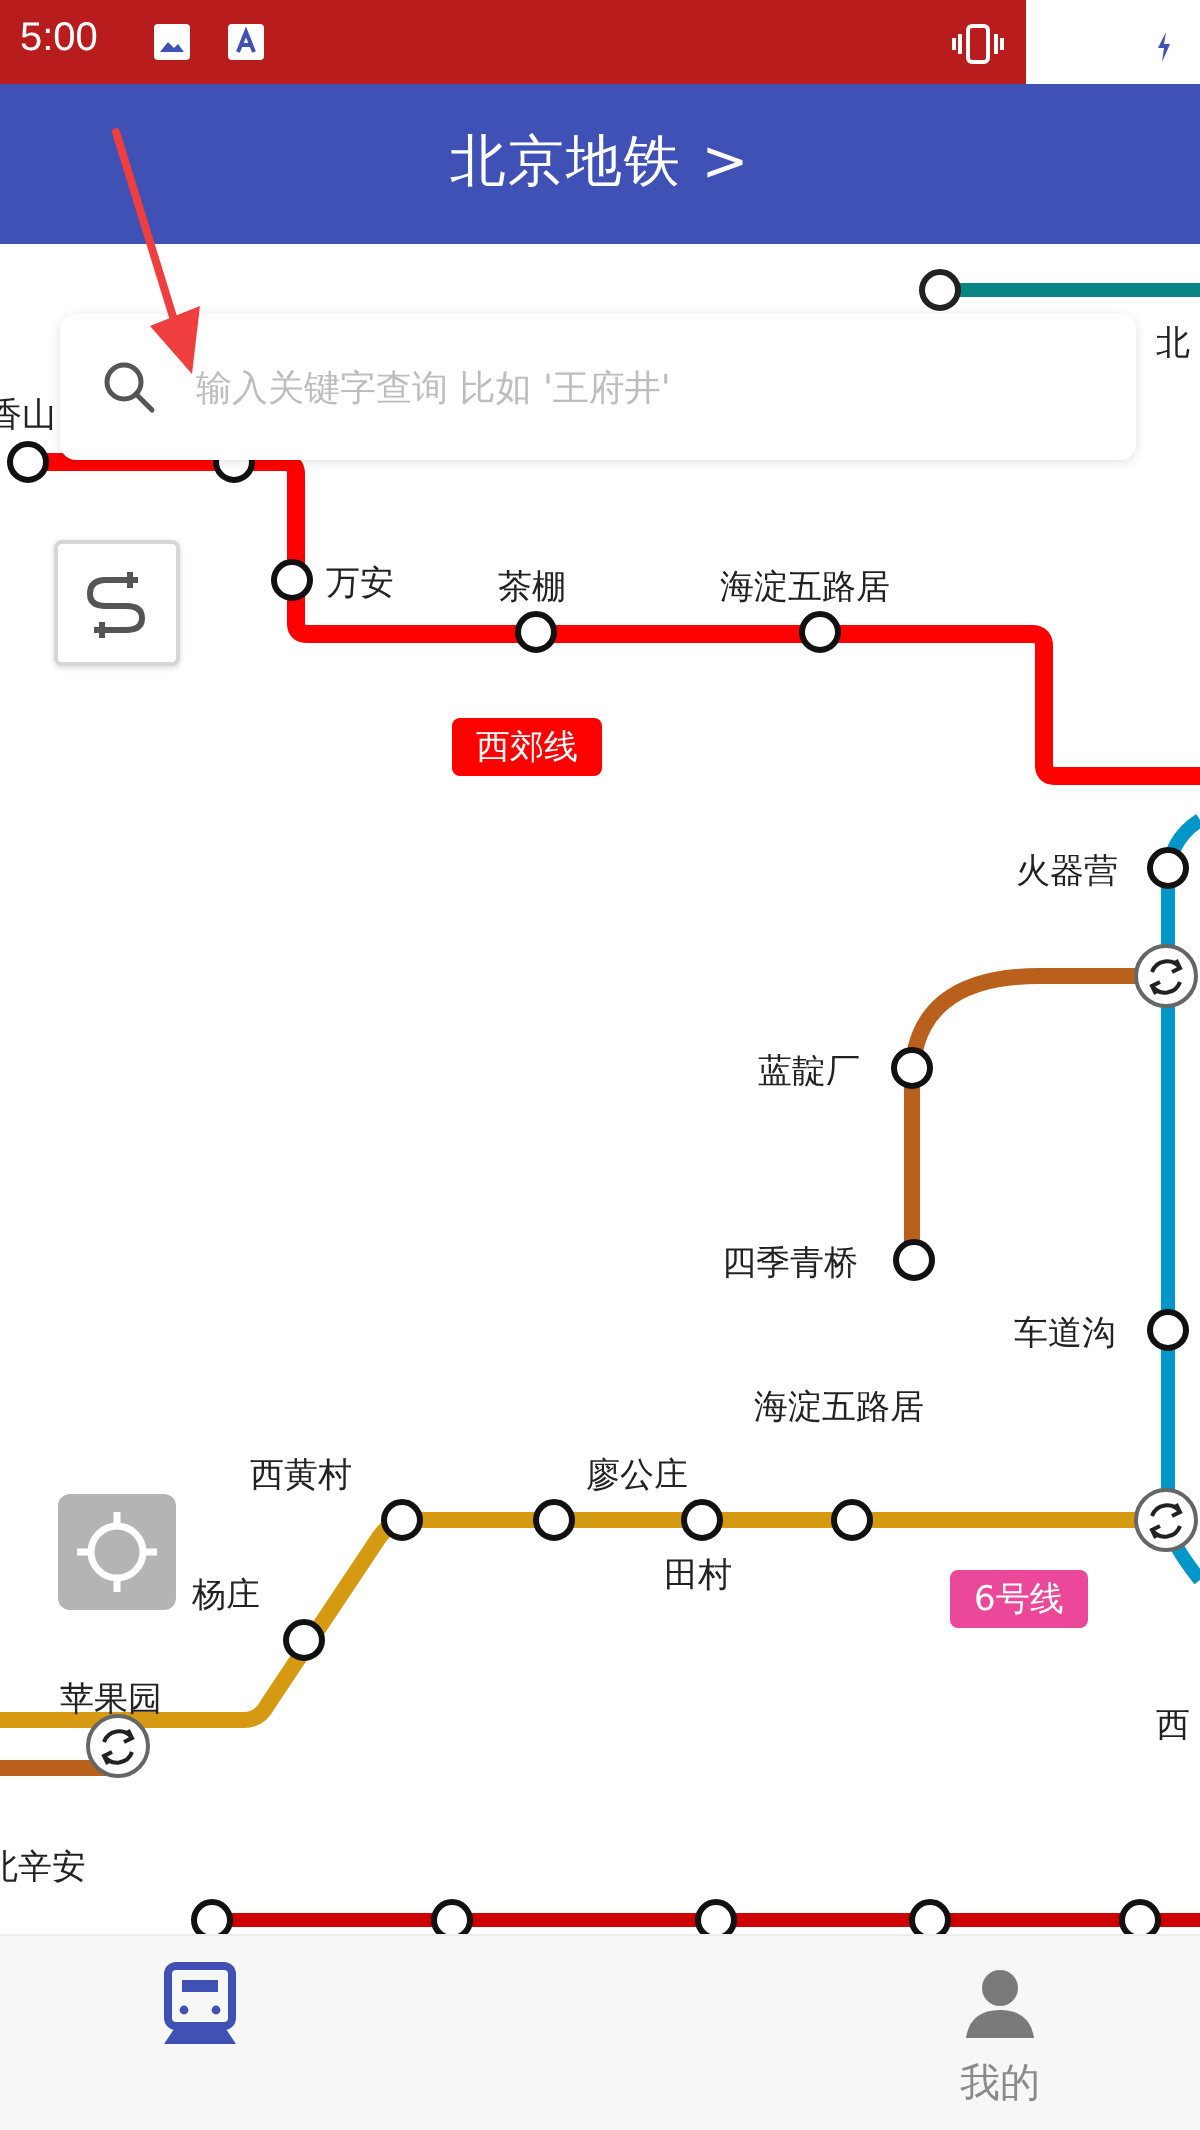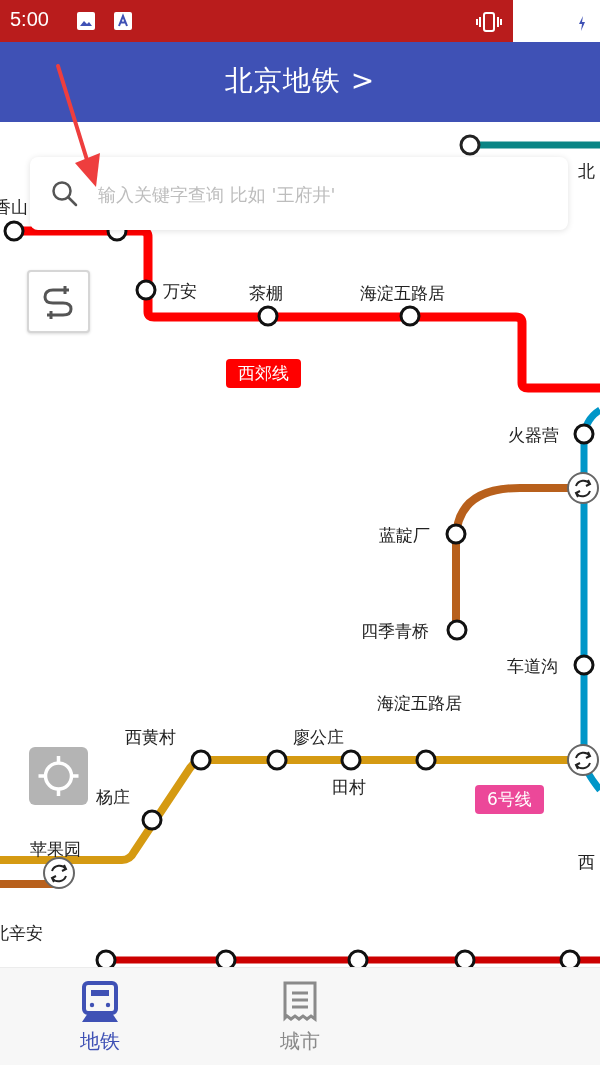--- a/index.html
+++ b/index.html
@@ -174,22 +174,21 @@
 
 <div class="bottom-nav">
   <div class="nav-item" style="left:0;">
     <svg class="nav-icon" viewBox="0 0 40 42">
       <rect x="4" y="2" width="32" height="30" rx="4" fill="none" stroke="#3f51b5" stroke-width="4"></rect>
       <rect x="11" y="9" width="18" height="6" fill="#3f51b5"></rect>
       <circle cx="12" cy="24" r="2.2" fill="#3f51b5"></circle>
       <circle cx="28" cy="24" r="2.2" fill="#3f51b5"></circle>
       <path d="M2 41 L8 32 H32 L38 41 Z" fill="#3f51b5"></path>
     </svg>
-    <div class="nav-label" style="color:#3f51b5;">地铁</div>
   </div>
-  <div class="nav-item" style="left:200px;">
+  <div class="nav-item" style="left:400px;">
     <svg class="nav-icon" viewBox="0 0 40 42">
-      <path d="M5 2 H35 V38 L31 35 L27 38 L23 35 L19 38 L15 35 L11 38 L7 35 L5 37 Z" fill="none" stroke="#8a8a8a" stroke-width="3"></path>
-      <path d="M12 12 H28 M12 19 H28 M12 26 H28" stroke="#8a8a8a" stroke-width="3"></path>
+      <circle cx="20" cy="13" r="9" fill="#7a7a7a"></circle>
+      <path d="M3 38 Q5 24 20 24 Q35 24 37 38 Z" fill="#7a7a7a"></path>
     </svg>
-    <div class="nav-label" style="color:#8a8a8a;">城市</div>
+    <div class="nav-label" style="color:#8a8a8a;">我的</div>
   </div>
 </div>
 
 </body></html>

